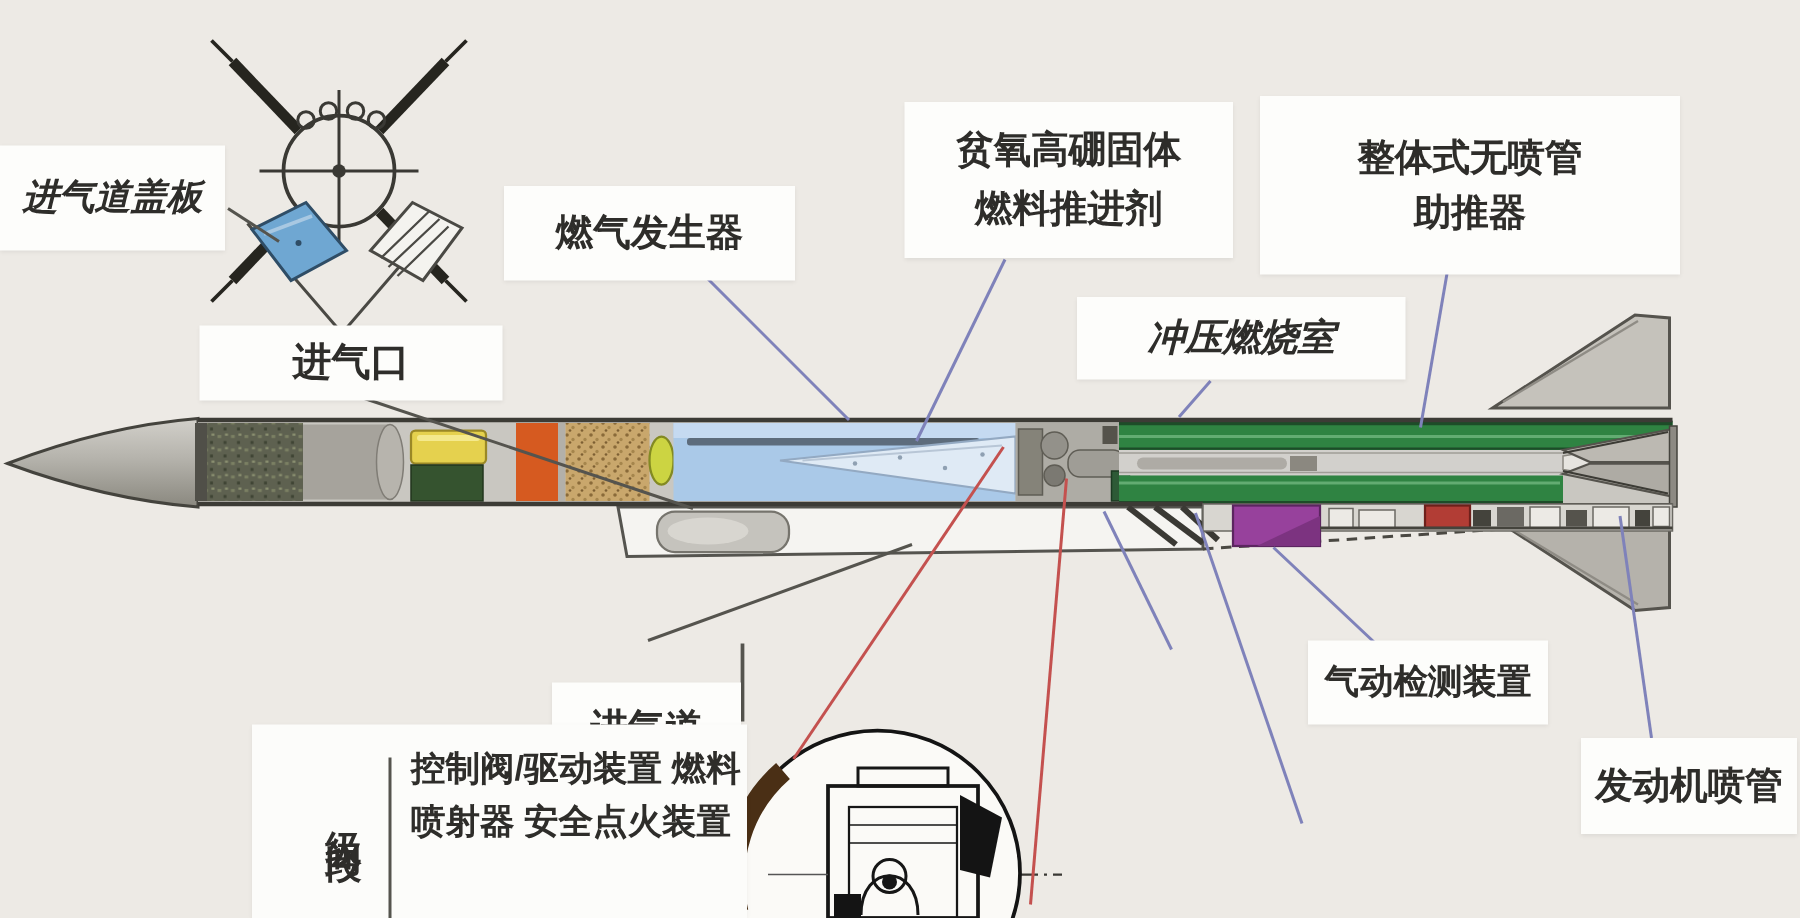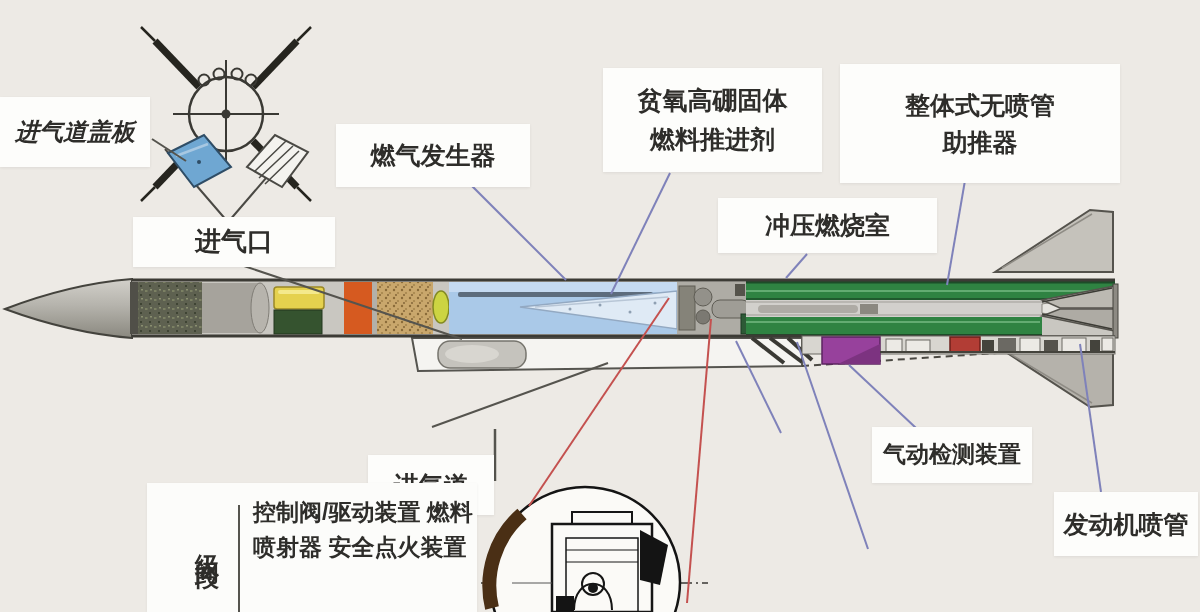--- a/index.html
+++ b/index.html
@@ -7,27 +7,27 @@
   .scene{position:relative;width:1200px;height:612px;background:#edeae5;overflow:hidden;}
   .scene svg{position:absolute;left:0;top:0;}
   .label{position:absolute;background:#fdfdfb;display:flex;flex-direction:column;align-items:center;justify-content:center;
          color:#2e2d2a;font-weight:600;box-shadow:0 1px 3px rgba(0,0,0,0.07);text-align:center;line-height:1.3;}
   .label span{display:block;white-space:nowrap;}
   #lb-inlet-cover{left:0px;top:97px;width:150px;height:70px;font-size:24px;font-style:italic;}
   #lb-air-inlet{left:133px;top:217px;width:202px;height:50px;font-size:26px;}
   #lb-gas-gen{left:336px;top:88px;width:194px;height:63px;font-size:25px;margin-top:36px;}
   #lb-propellant{left:603px;top:68px;width:219px;height:104px;font-size:25px;line-height:39px;}
   #lb-booster{left:840px;top:64px;width:280px;height:119px;font-size:25px;line-height:37px;}
-  #lb-ramjet{left:718px;top:198px;width:219px;height:55px;font-size:25px;}
+  #lb-ramjet{left:718px;top:198px;width:219px;height:55px;font-size:25px;font-style:italic;}
   #lb-inlet-duct{left:368px;top:427px;width:126px;height:60px;font-size:25px;margin-top:28px;}
   #lb-igniter{left:726px;top:431px;width:126px;height:65px;font-size:25px;}
   #lb-aero{left:872px;top:427px;width:160px;height:56px;font-size:23px;}
   #lb-engine-nozzle{left:1022px;top:492px;width:144px;height:64px;font-size:25px;margin-left:32px;}
   #lb-plug{left:828px;top:549px;width:160px;height:63px;font-size:25px;}
-  #panel-interstage{position:absolute;left:147px;top:483px;width:330px;height:129px;background:#fcfcfa;
+  #panel-interstage{position:absolute;left:168px;top:483px;width:330px;height:129px;background:#fcfcfa;
          box-shadow:0 1px 3px rgba(0,0,0,0.06);color:#2e2d2a;font-weight:600;}
   #panel-interstage .vtext{position:absolute;left:44px;top:52px;writing-mode:vertical-lr;font-size:24px;letter-spacing:5px;}
   #panel-interstage .vdivider{position:absolute;left:91px;top:22px;bottom:0;width:2px;background:#55544e;}
   #panel-interstage .items{position:absolute;left:106px;top:12px;font-size:23px;line-height:35px;text-align:left;}
 </style>
 </head>
 <body>
 
 <div class="scene">
 

